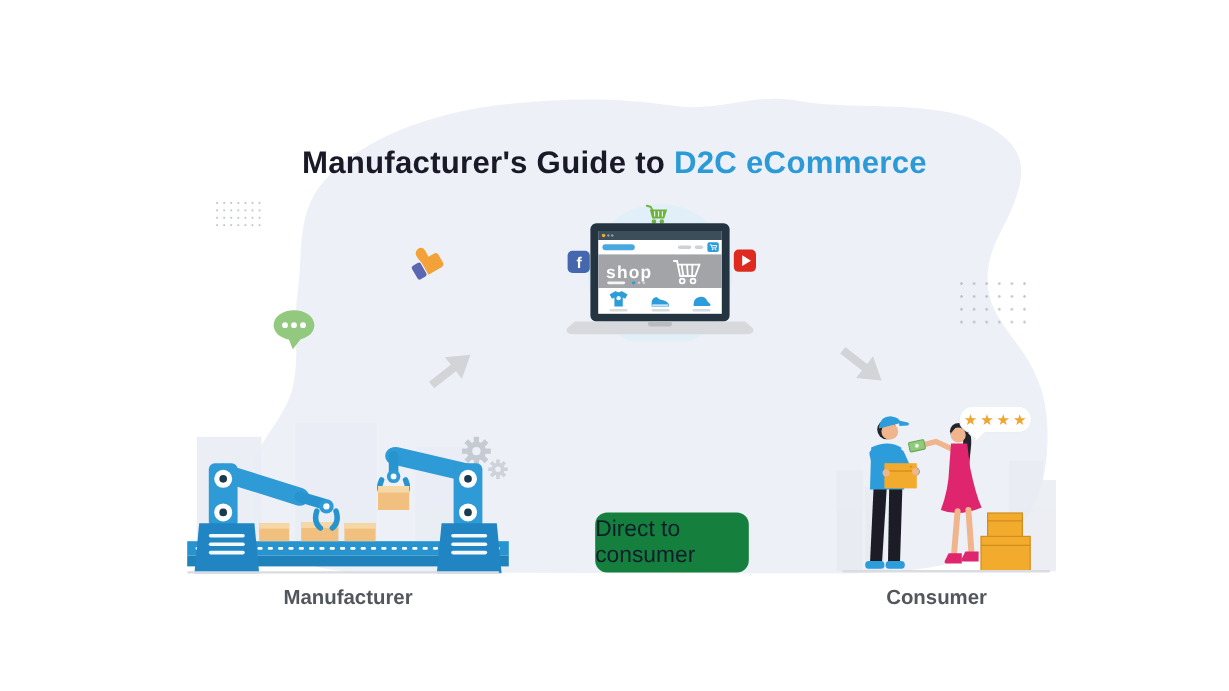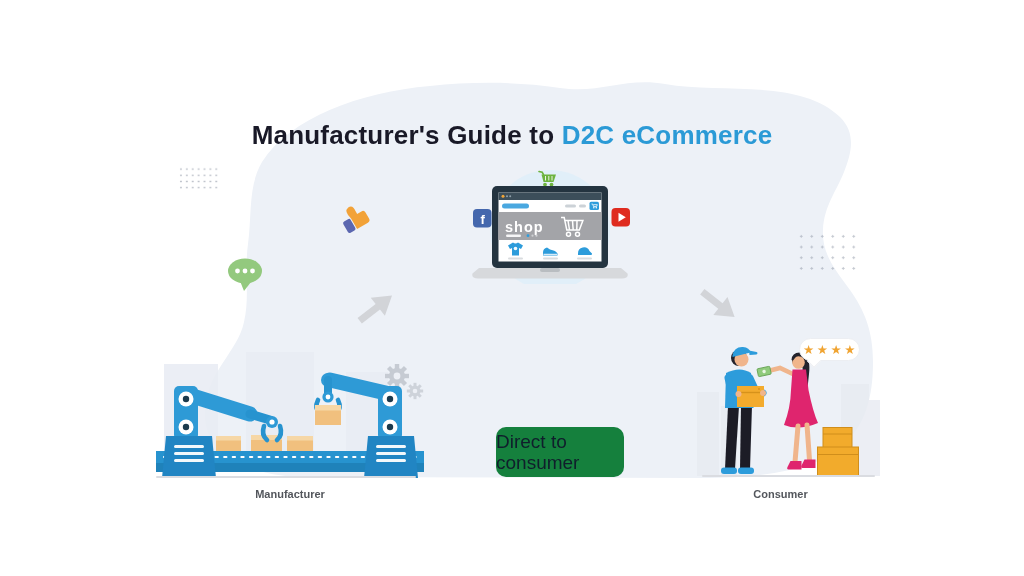--- a/index.html
+++ b/index.html
@@ -11,21 +11,21 @@
   .title .hl{color:#2b9ad6;}
   .dots{position:absolute;}
   .dots-left{left:178px;top:166px;width:41px;height:23px;
     background-image:radial-gradient(circle,rgba(148,156,170,.6) .9px,transparent 1.05px);
     background-size:5.9px 6.2px;}
   .dots-right{left:796px;top:231px;width:60px;height:40px;
     background-image:radial-gradient(circle,rgba(148,156,170,.55) 1.05px,transparent 1.2px);
     background-size:10.5px 10.7px;}
   .caption{position:absolute;text-align:center;color:#53565c;font-weight:700;}
   .website-caption{left:420px;top:290px;width:276px;font-size:17px;}
-  .stage-caption{top:488px;font-size:11px;}
+  .stage-caption{top:488px;font-size:17px;}
   .direct-box{position:absolute;left:496px;top:391px;width:128px;height:50px;
     background:#15803d;border-radius:10px;display:flex;flex-direction:column;
     align-items:flex-start;justify-content:center;color:#101e2c;font-size:19px;line-height:21px;margin-top:36px;}
   .ground{position:absolute;height:2.2px;background:#dadce1;border-radius:2px;}
   .rating-bubble{position:absolute;left:799px;top:338px;width:61px;height:23px;background:#fff;
     border:1.5px solid #eceef2;border-radius:12px;display:flex;align-items:center;justify-content:center;
     color:#f0a432;font-size:12.5px;letter-spacing:2.5px;padding-left:2px;box-sizing:border-box;}
   .rating-bubble .tail{position:absolute;left:9px;bottom:-5.5px;width:9px;height:9px;background:#fff;
     border-right:1.5px solid #eceef2;border-bottom:1.5px solid #eceef2;transform:rotate(45deg);}
 </style>

